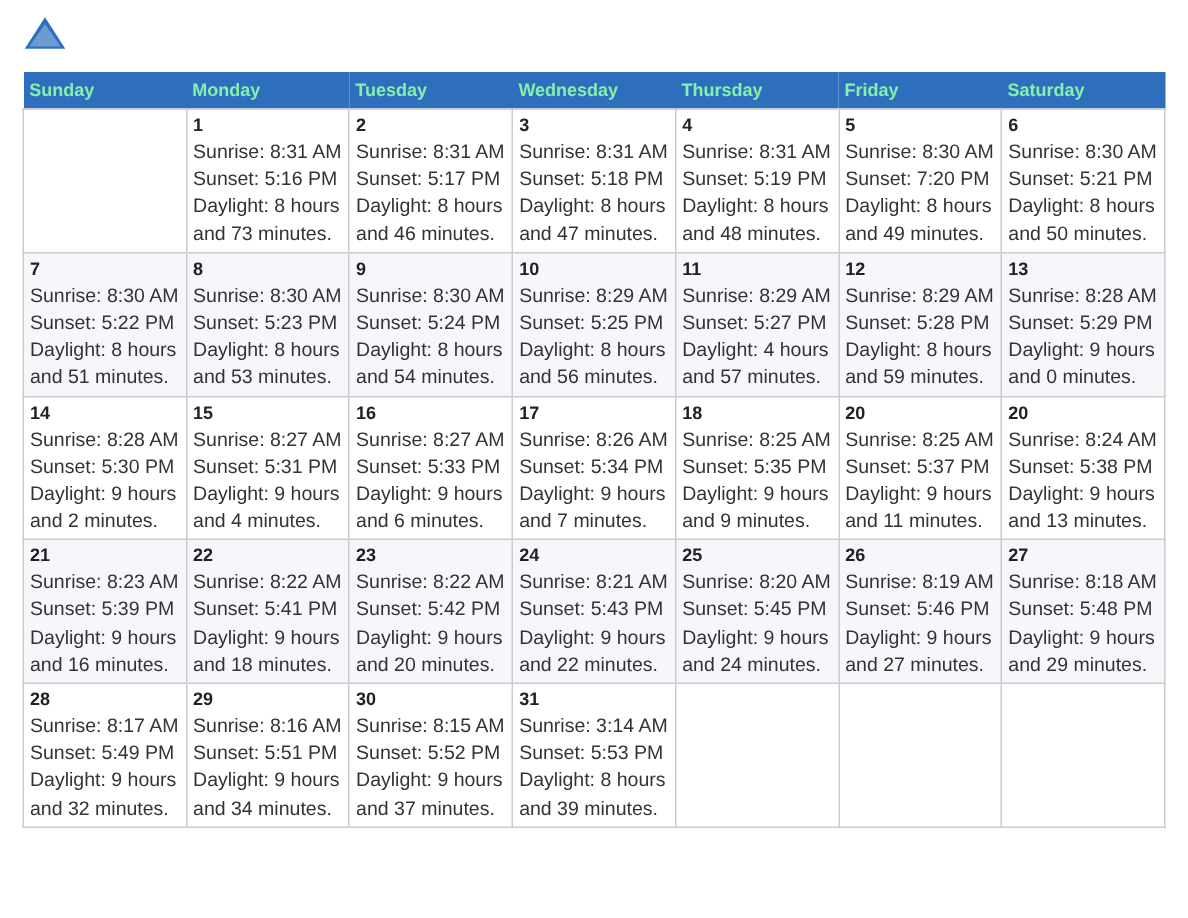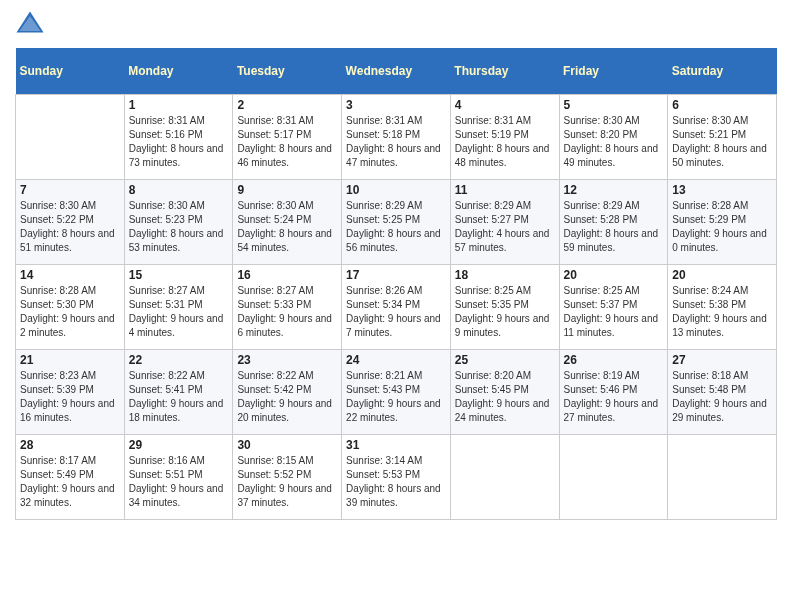--- a/index.html
+++ b/index.html
@@ -52,22 +52,22 @@
       font-size: 14px;
       color: #555;
     }
     .calendar-table {
       width: 100%;
       border-collapse: collapse;
       font-size: 11px;
     }
     .calendar-table th {
       background-color: #2d6fbd;
-      color: #fef9c3;
-      padding: 16px 4px;
+      color: #86efac;
+      padding: 5px 4px;
       text-align: left;
       font-size: 12px;
       font-weight: bold;
     }
     .calendar-table td {
       border: 1px solid #ccc;
       vertical-align: top;
       padding: 3px 4px;
       height: 85px;
       width: calc(100% / 7);
@@ -78,21 +78,21 @@
     .calendar-table tr:nth-child(odd) td {
       background-color: #fff;
     }
     .day-number {
       font-weight: bold;
       font-size: 12px;
       margin-bottom: 2px;
       color: #222;
     }
     .cell-content {
-      font-size: 10px;
+      font-size: 13px;
       color: #333;
       line-height: 1.4;
     }
     .empty-cell {
       background-color: #fff !important;
     }
   </style>
 </head>
 <body>
 
@@ -158,21 +158,21 @@
             <div class="cell-content">
               <div>Sunrise: 8:31 AM</div>
               <div>Sunset: 5:19 PM</div>
               <div>Daylight: 8 hours and 48 minutes.</div>
             </div>
           </td>
           <td>
             <div class="day-number">5</div>
             <div class="cell-content">
               <div>Sunrise: 8:30 AM</div>
-              <div>Sunset: 8:20 PM</div>
+              <div>Sunset: 7:20 PM</div>
               <div>Daylight: 8 hours and 49 minutes.</div>
             </div>
           </td>
           <td>
             <div class="day-number">6</div>
             <div class="cell-content">
               <div>Sunrise: 8:30 AM</div>
               <div>Sunset: 5:21 PM</div>
               <div>Daylight: 8 hours and 50 minutes.</div>
             </div>

